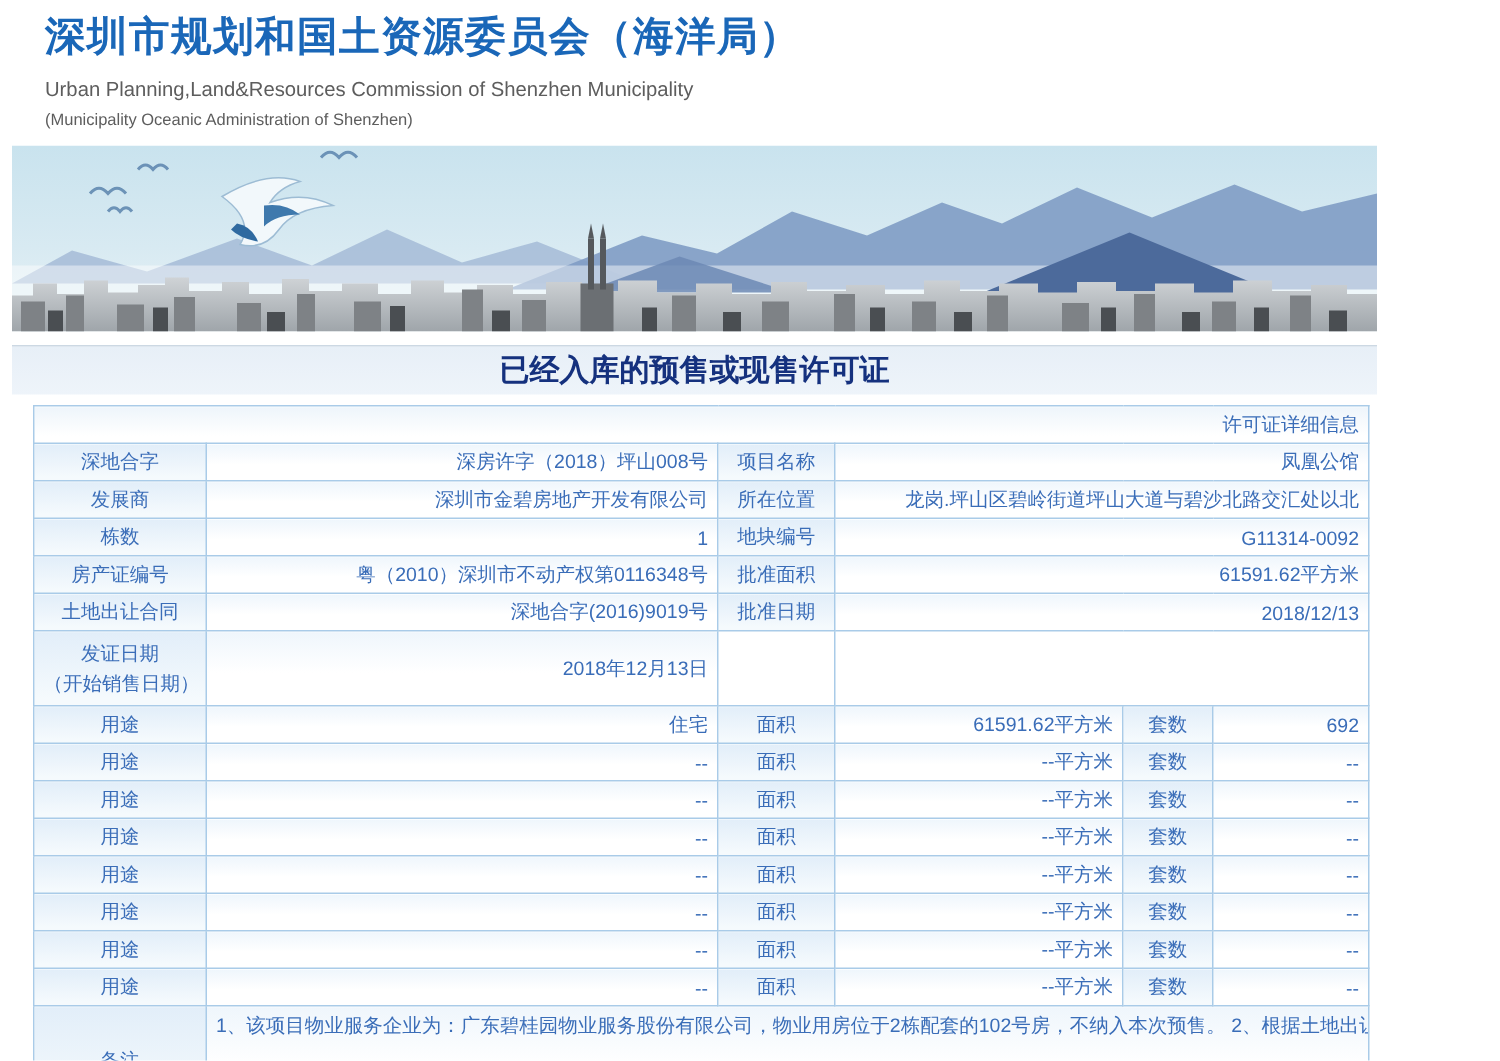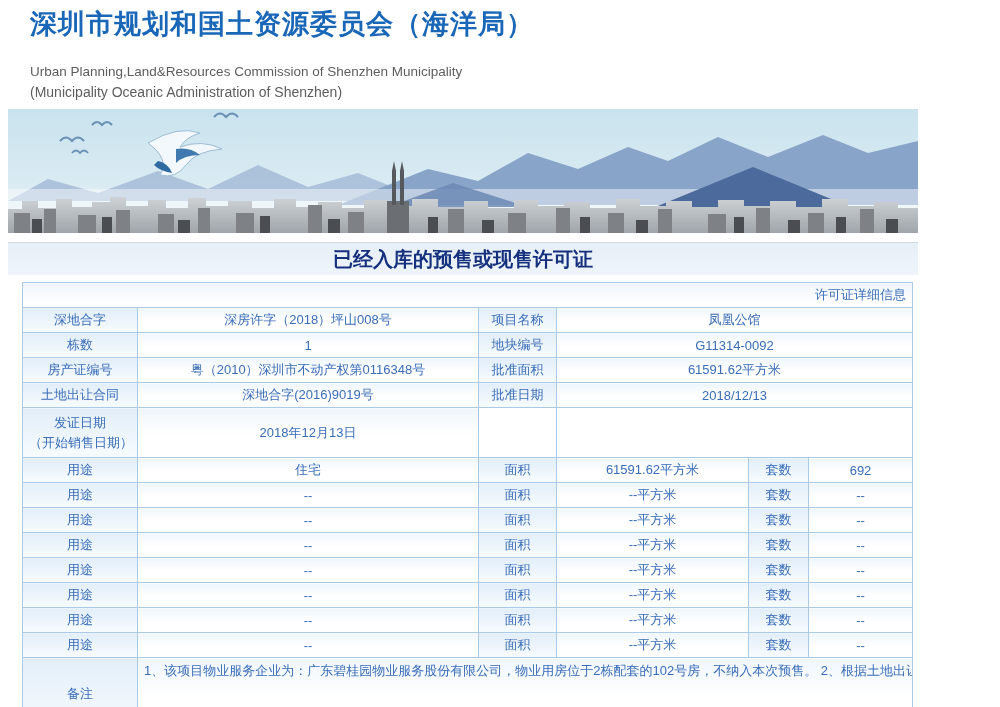--- a/index.html
+++ b/index.html
@@ -4,40 +4,40 @@
 <style>
   * { box-sizing: border-box; margin: 0; padding: 0; }
   html,body { width:1000px; height:707px; overflow:hidden; background:#fff; }
   body { font-family:"Liberation Sans","DejaVu Sans",sans-serif; }
   .page { position:relative; width:862px; height:707px; background:#fff; }
   .content { margin-left:8px; width:910px; }
 
   
   .site-header { padding:8px 0 0 22px; }
   .site-title { font-size:27px; font-weight:bold; color:#1a67b8; letter-spacing:1px; line-height:32px; }
-  .site-sub { font-size:13.5px; color:#5d5d5d; line-height:21px; margin-top:21px; }
-  .site-sub2 { font-size:14px; color:#5d5d5d; line-height:21px; }
+  .site-sub { font-size:13.5px; color:#5d5d5d; line-height:21px; margin-top:9px; }
+  .site-sub2 { font-size:11px; color:#5d5d5d; line-height:21px; }
 
   
   .banner { margin-top:6px; width:910px; height:124px; display:block; }
 
   
   .band { margin-top:9px; height:33px; line-height:33px; text-align:center;
           background:linear-gradient(180deg,#e7eff7 0%,#eef4fa 100%);
           border-top:1px solid #ccd8e3; }
   .band-title { font-size:20px; font-weight:bold; color:#15317e; }
 
   
   table.permit { margin:7px 0 0 14px; width:890px; border-collapse:collapse; table-layout:fixed; }
   table.permit td { border:1px solid #a9cbe8; font-size:13px; color:#3a6db8;
                     height:25px; padding:2px 6px; overflow:hidden; white-space:nowrap; }
   td.tbl-title { height:28px; text-align:right; font-size:15px; white-space:nowrap;
                  background:linear-gradient(180deg,#eef5fb 0%,#ffffff 80%); }
   td.lbl { text-align:center; background:linear-gradient(180deg,#e2eef9 0%,#f5fafd 90%); }
-  td.val { text-align:center; background:linear-gradient(180deg,#eff6fc 0%,#ffffff 55%); }
+  td.val { text-align:right; background:linear-gradient(180deg,#eff6fc 0%,#ffffff 55%); }
   td.plain { background:#ffffff; }
   tr.issue-row td { height:50px; }
   .lbl-2line { line-height:20px; }
   td.remark-text { white-space:normal; line-height:22px; vertical-align:top; padding:3px 8px; }
   tr.remark-row td { height:72px; }
 </style>
 </head>
 <body>
 
 <div class="page">
@@ -147,20 +147,26 @@
           <tr>
         <td colspan="6" class="tbl-title">许可证详细信息</td>
       </tr>
       <tr>
         <td class="lbl">深地合字</td>
         <td class="val">深房许字（2018）坪山008号</td>
         <td class="lbl">项目名称</td>
         <td class="val" colspan="3">凤凰公馆</td>
       </tr>
       <tr>
+        <td class="lbl">发展商</td>
+        <td class="val">深圳市金碧房地产开发有限公司</td>
+        <td class="lbl">所在位置</td>
+        <td class="val" colspan="3">龙岗.坪山区碧岭街道坪山大道与碧沙北路交汇处以北</td>
+      </tr>
+      <tr>
         <td class="lbl">栋数</td>
         <td class="val">1</td>
         <td class="lbl">地块编号</td>
         <td class="val" colspan="3">G11314-0092</td>
       </tr>
       <tr>
         <td class="lbl">房产证编号</td>
         <td class="val">粤（2010）深圳市不动产权第0116348号</td>
         <td class="lbl">批准面积</td>
         <td class="val" colspan="3">61591.62平方米</td>

